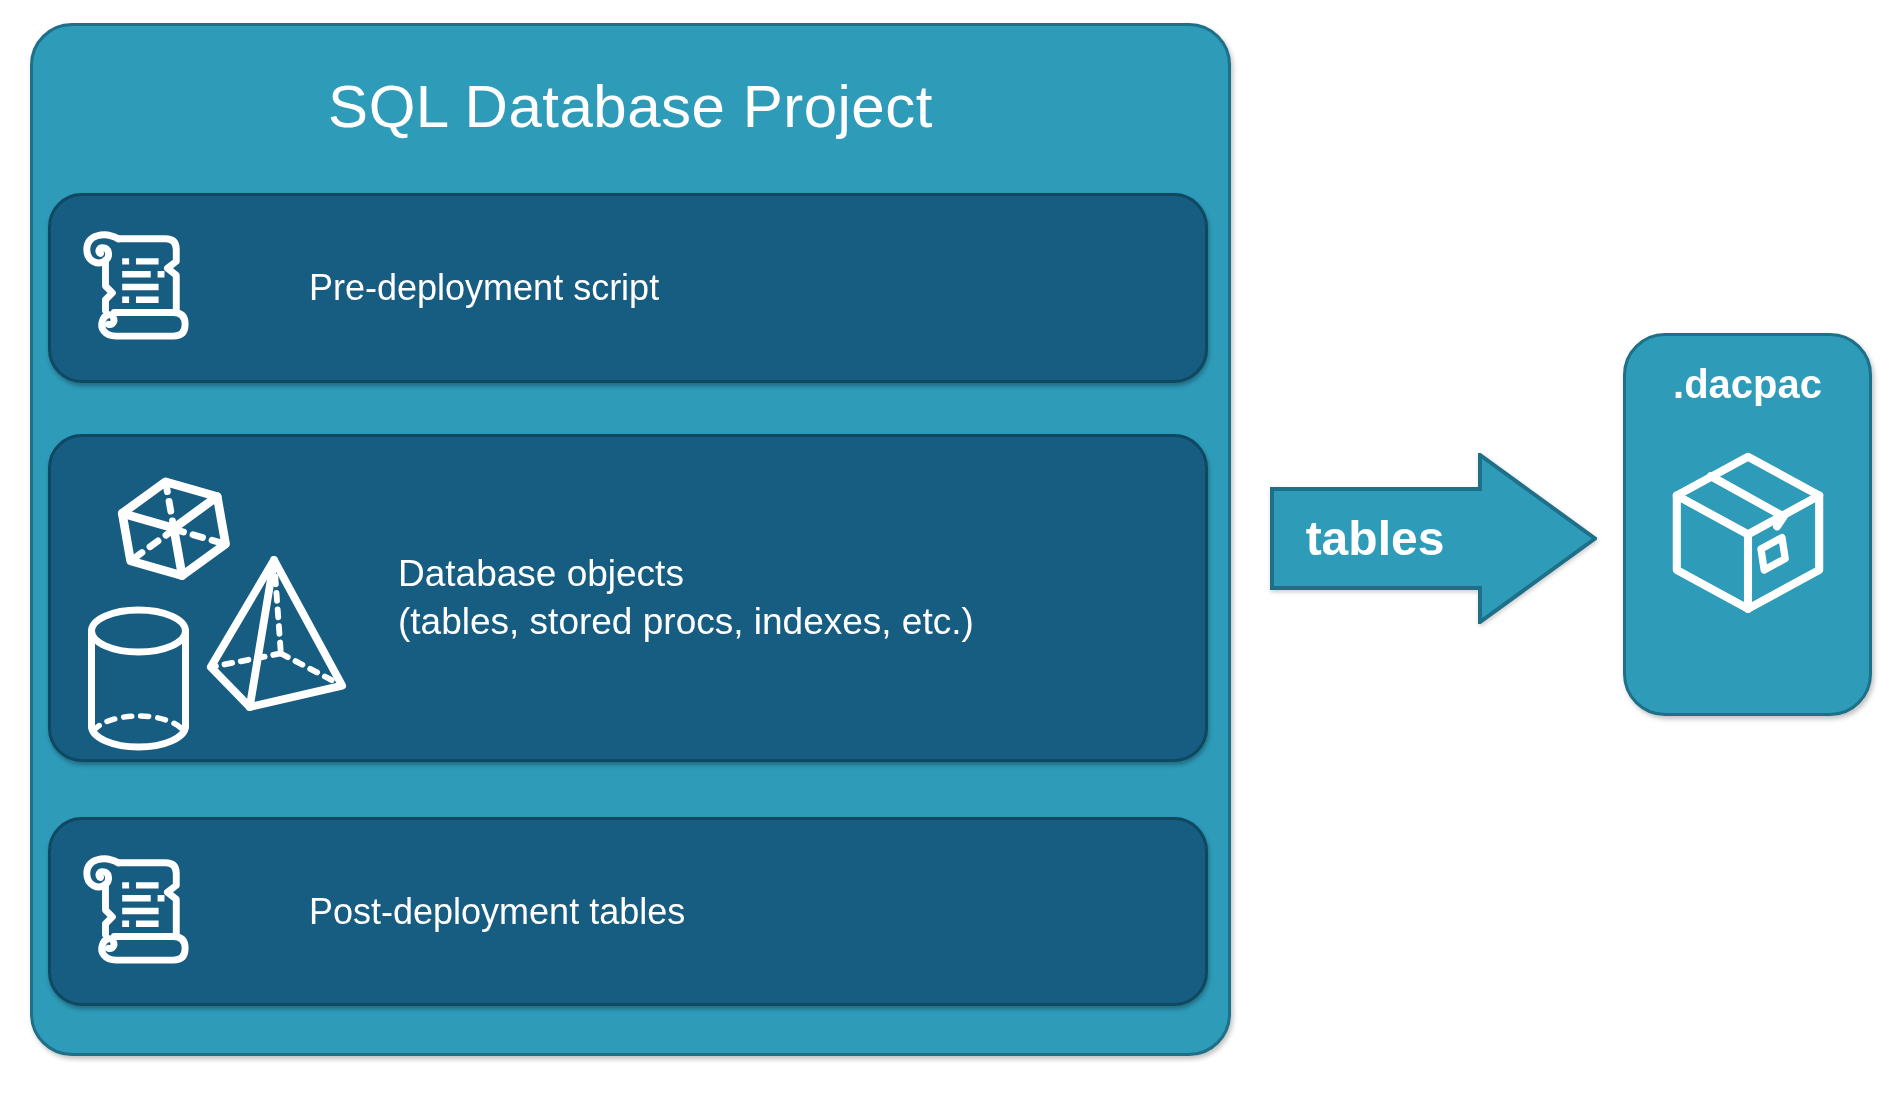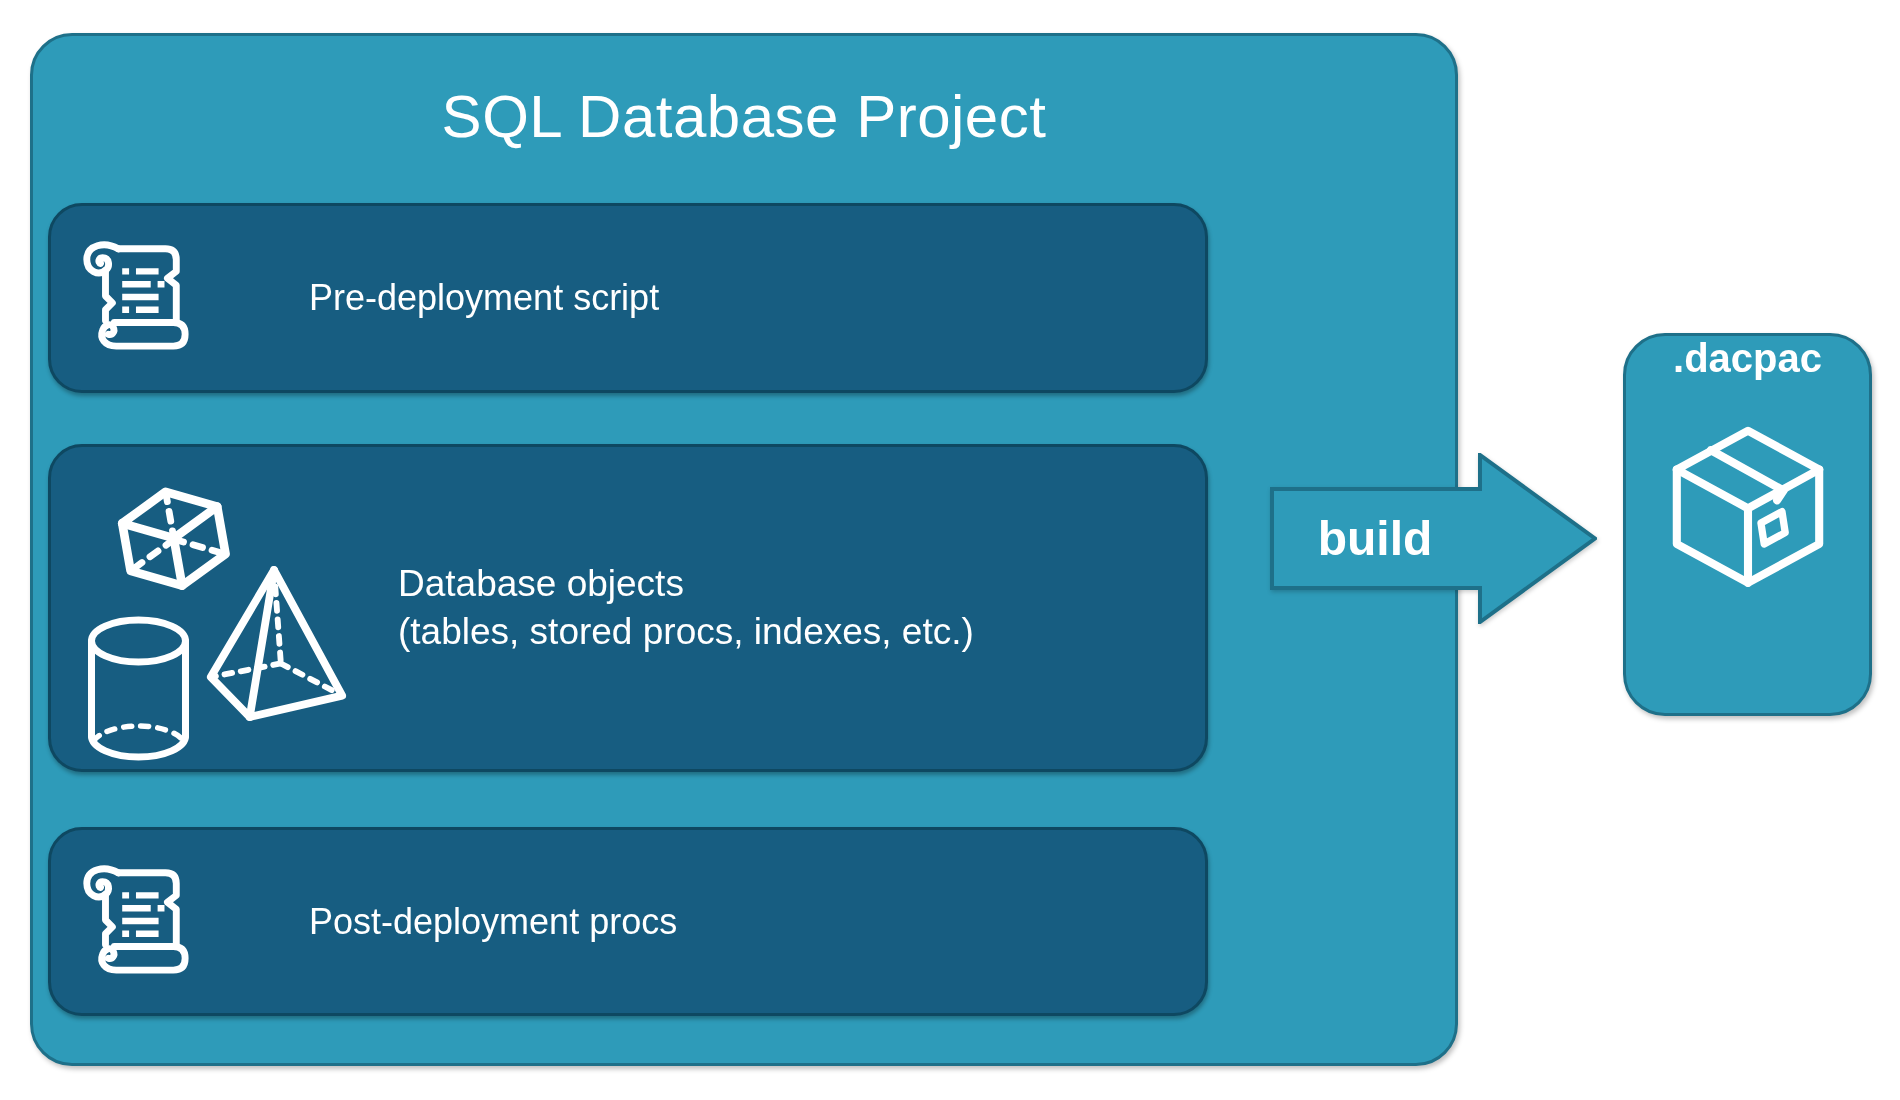--- a/index.html
+++ b/index.html
@@ -5,21 +5,21 @@
   html,body{margin:0;padding:0;background:#ffffff;}
   #canvas{
     position:relative;
     width:1900px;height:1100px;
     background:#ffffff;
     font-family:"Liberation Sans", sans-serif;
     overflow:hidden;
   }
   
   .project{
-    position:absolute;left:30px;top:33px;width:1428px;height:1033px;
+    position:absolute;left:30px;top:23px;width:1201px;height:1033px;
     box-sizing:border-box;
     background:#2E9BB9;
     border:3px solid #1E7089;
     border-radius:42px;
     box-shadow:2px 3px 5px rgba(0,0,0,.25);
   }
   .project-title{
     position:absolute;top:0;left:0;right:0;height:160px;
     display:flex;align-items:center;justify-content:center;
     color:#ffffff;font-size:60px;letter-spacing:.5px;
@@ -62,20 +62,21 @@
   .dacpac{
     position:absolute;left:1623px;top:333px;width:249px;height:383px;
     box-sizing:border-box;
     background:#2E9BB9;
     border:3px solid #1E7089;
     border-radius:42px;
     box-shadow:2px 3px 5px rgba(0,0,0,.25);
     display:flex;flex-direction:column;align-items:center;
   }
   .dacpac-label{
+    margin-top:26px;
     color:#ffffff;font-size:40px;font-weight:bold;
   }
   .package-pos{position:relative;margin-top:26px;width:178px;height:206px;}
   svg{display:block;}
 </style>
 </head>
 <body>
 
 <div id="canvas">
 
@@ -138,29 +139,29 @@
         <path d="M44,13 C30,5 12,9 12,24 C12,36 24,41 31,35 C36,31 35,22 28,22 C24,22 23,27 26,28"></path>
         <path d="M31,35 V61 L38,68 L31,75 V86"></path>
         <path d="M40,88 H100 Q112,88 112,100 Q112,112 100,112 H42 C30,112 25,104 28,96 C30,90 37,88 39,93 C41,97 38,101 34,100"></path>
         <g stroke-width="6.5" stroke-linecap="butt">
           <path d="M48,36 H55 M62,36 H85"></path>
           <path d="M48,49 H77 M84,49 H91"></path>
           <path d="M48,62 H85"></path>
           <path d="M48,75 H55 M62,75 H85"></path>
         </g>
       </svg>
-      <div class="box-label">Post-deployment procs</div>
+      <div class="box-label">Post-deployment tables</div>
     </div>
   </div>
 
   <div class="build-arrow">
     <svg width="327" height="171" viewBox="0 0 327 171">
       <polygon points="2,36 210,36 210,2 325,85.5 210,169 210,135 2,135" fill="#2E9BB9" stroke="#1E7089" stroke-width="4" stroke-linejoin="miter"></polygon>
     </svg>
-    <div class="build-label">build</div>
+    <div class="build-label">tables</div>
   </div>
 
   <div class="dacpac">
     <div class="dacpac-label">.dacpac</div>
     <svg class="package-pos" viewBox="0 0 110 112" fill="none" stroke="#ffffff" stroke-width="5" stroke-linecap="round" stroke-linejoin="round">
       <path d="M55,7 L99,31 L55,55 L11,31 Z"></path>
       <path d="M11,31 V77 L55,101 V55"></path>
       <path d="M99,31 V77 L55,101"></path>
       <path d="M32,19 L77,44 L73,50"></path>
       <path d="M63,64 L76,57 L78,70 L65,77 Z" stroke-width="4.5"></path>

